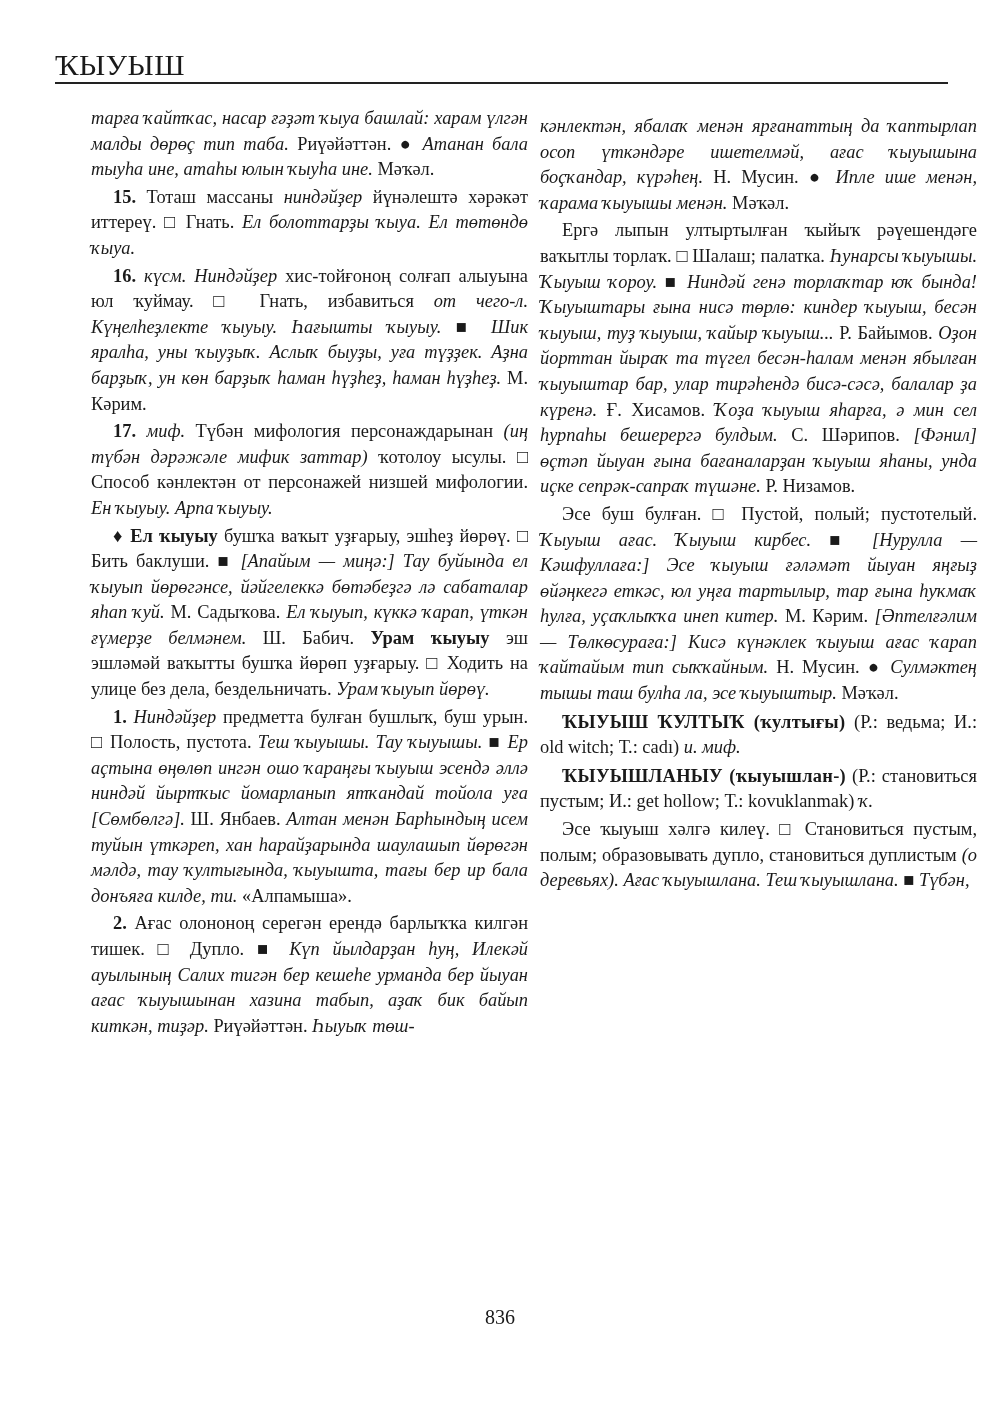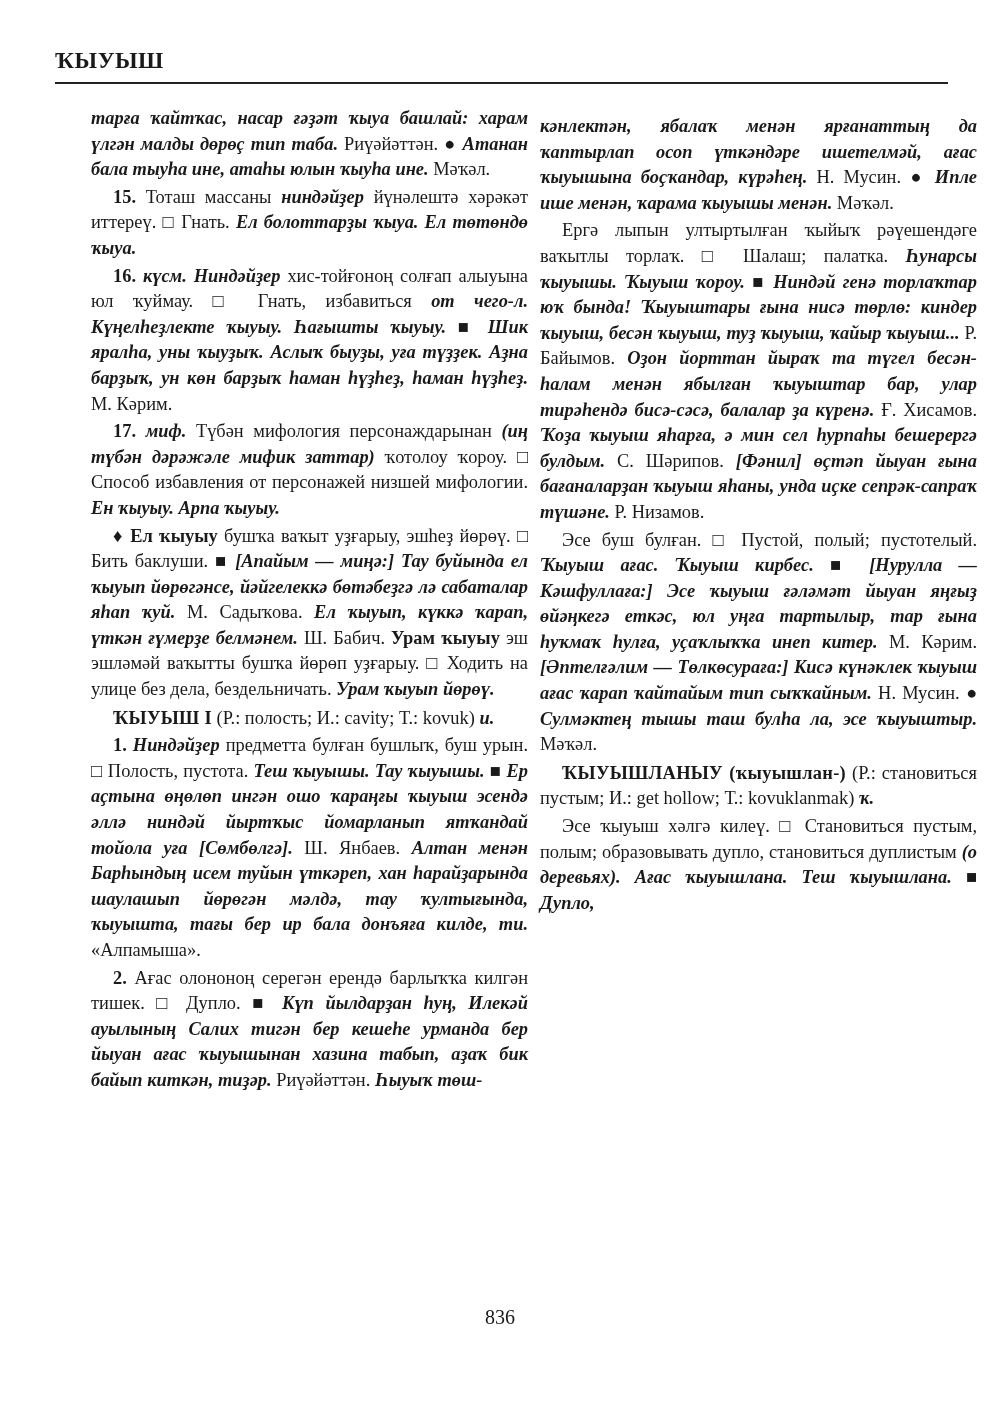--- a/index.html
+++ b/index.html
@@ -3,60 +3,60 @@
 <meta charset="utf-8">
 <style>
   html, body { margin: 0; padding: 0; }
   body {
     width: 1000px; height: 1410px; background: #ffffff; color: #1a1a1a;
     font-family: "Liberation Serif", "DejaVu Serif", serif;
     position: relative; overflow: hidden;
   }
   .running-head {
     position: absolute; left: 55px; top: 48px;
-    font-family: "Liberation Serif", serif; font-weight: bold; font-size: 23px; letter-spacing: 0.5px;
+    font-family: "Liberation Serif", serif; font-weight: normal; font-size: 30px; letter-spacing: 0.5px;
   }
   .head-rule {
     position: absolute; left: 55px; right: 52px; top: 82px; height: 0;
     border-top: 2px solid #222;
   }
   .col {
     position: absolute; top: 106px; width: 437px;
     font-size: 18.4px; line-height: 25.6px; text-align: justify; hyphens: manual;
   }
   .col.left { left: 91px; }
   .col.right { left: 540px; margin-top: 8px; }
   .col p { margin: 0 0 2px 0; text-indent: 22px; }
   .col p.noindent { text-indent: 0; }
   .col p.entry { margin-top: 3px; }
-  .i { font-style: italic; font-weight: bold; }
+  .i { font-style: italic; }
   .b { font-weight: bold; font-family: Liberation Serif, serif; }
   .hw { font-weight: bold; letter-spacing: 0.3px; }
   .page-number {
     position: absolute; left: 0; width: 1000px; top: 1306px; text-align: center;
     font-size: 20px;
   }
 </style>
 </head>
 <body>
 
 <div class="running-head">ҠЫУЫШ</div>
 <div class="head-rule"></div>
 
 <div class="col left">
     <p class="noindent"><span class="i">тарға ҡайтҡас, насар ғәҙәт ҡыуа башлай: харам үлгән малды дөрөç тип таба.</span><span> Риүәйәттән. ● </span><span class="i">Атанан бала тыуһа ине, атаһы юлын ҡыуһа ине.</span><span> Мәҡәл.</span></p>
     <p><span class="b">15.</span><span> Тоташ массаны </span><span class="i">ниндәйҙер</span><span> йүнәлештә хәрәкәт иттереү. □ Гнать. </span><span class="i">Ел болоттарҙы ҡыуа. Ел төтөндө ҡыуа.</span></p>
     <p><span class="b">16.</span><span class="i"> күсм. Ниндәйҙер</span><span> хис-тойғоноң солғап алыуына юл ҡуймау. □ Гнать, избавиться </span><span class="i">от чего-л. Күңелһеҙлекте ҡыуыу. Һағышты ҡыуыу.</span><span> ■ </span><span class="i">Шик яралһа, уны ҡыуҙыҡ. Аслыҡ быуҙы, уға түҙҙек. Аҙна барҙыҡ, ун көн барҙыҡ һаман һүҙһеҙ, һаман һүҙһеҙ.</span><span> М. Кәрим.</span></p>
-    <p><span class="b">17.</span><span class="i"> миф.</span><span> Түбән мифология персонаждарынан </span><span class="i">(иң түбән дәрәжәле мифик заттар)</span><span> ҡотолоу ҡороу. □ Способ избавления от персонажей низшей мифологии. </span><span class="i">Ен ҡыуыу. Арпа ҡыуыу.</span></p>
+    <p><span class="b">17.</span><span class="i"> миф.</span><span> Түбән мифология персонаждарынан </span><span class="i">(иң түбән дәрәжәле мифик заттар)</span><span> ҡотолоу ысулы. □ Способ кәнлектән от персонажей низшей мифологии. </span><span class="i">Ен ҡыуыу. Арпа ҡыуыу.</span></p>
     <p><span>♦ </span><span class="b">Ел ҡыуыу</span><span> бушҡа ваҡыт уҙғарыу, эшһеҙ йөрөү. □ Бить баклуши. ■ </span><span class="i">[Апайым — миңә:] Тау буйында ел ҡыуып йөрөгәнсе, йәйгелеккә бөтәбеҙгә лә сабаталар яһап ҡуй.</span><span> М. Садыҡова. </span><span class="i">Ел ҡыуып, күккә ҡарап, үткән ғүмерҙе белмәнем.</span><span> Ш. Бабич. </span><span class="b">Урам ҡыуыу</span><span> эш эшләмәй ваҡытты бушҡа йөрөп уҙғарыу. □ Ходить на улице без дела, бездельничать. </span><span class="i">Урам ҡыуып йөрөү.</span></p>
-    <p class="entry"><span class="hw">ҠЫУЫШ I</span><span> (Р.: полость; И.: cavity; Т.: kovuk) </span><span class="i">и.</span></p>
     <p><span class="b">1.</span><span class="i"> Ниндәйҙер</span><span> предметта булған бушлыҡ, буш урын. □ Полость, пустота. </span><span class="i">Теш ҡыуышы. Тау ҡыуышы.</span><span> ■ </span><span class="i">Ер аҫтына өңөлөп ингән ошо ҡараңғы ҡыуыш эсендә әллә ниндәй йыртҡыс йомарланып ятҡандай тойола уға [Сөмбөлгә].</span><span> Ш. Янбаев. </span><span class="i">Алтан менән Барһындың исем туйын үткәреп, хан һарайҙарында шаулашып йөрөгән мәлдә, тау ҡултығында, ҡыуышта, тағы бер ир бала донъяға килде, ти.</span><span> «Алпамыша».</span></p>
     <p><span class="b">2.</span><span> Ағас олононоң серегән ерендә барлыҡҡа килгән тишек. □ Дупло. ■ </span><span class="i">Күп йылдарҙан һуң, Илекәй ауылының Салих тигән бер кешеһе урманда бер йыуан ағас ҡыуышынан хазина табып, аҙаҡ бик байып киткән, тиҙәр.</span><span> Риүәйәттән. </span><span class="i">Һыуыҡ төш-</span></p>
   </div>
 <div class="col right">
     <p class="noindent"><span class="i">кәнлектән, ябалаҡ менән ярғанаттың да ҡаптырлап осоп үткәндәре ишетелмәй, ағас ҡыуышына боҫҡандар, күрәһең.</span><span> Н. Мусин. ● </span><span class="i">Ипле ише менән, ҡарама ҡыуышы менән.</span><span> Мәҡәл.</span></p>
     <p><span>Ергә лыпын ултыртылған ҡыйыҡ рәүешендәге ваҡытлы торлаҡ. □ Шалаш; палатка. </span><span class="i">Һунарсы ҡыуышы. Ҡыуыш ҡороу.</span><span> ■ </span><span class="i">Ниндәй генә торлаҡтар юҡ бында! Ҡыуыштары ғына нисә төрлө: киндер ҡыуыш, бесән ҡыуыш, туҙ ҡыуыш, ҡайыр ҡыуыш...</span><span> Р. Байымов. </span><span class="i">Оҙон йорттан йыраҡ та түгел бесән-һалам менән ябылған ҡыуыштар бар, улар тирәһендә бисә-сәсә, балалар ҙа күренә.</span><span> Ғ. Хисамов. </span><span class="i">Ҡоҙа ҡыуыш яһарға, ә мин сел һурпаһы бешерергә булдым.</span><span> С. Шәрипов. </span><span class="i">[Фәнил] өҫтәп йыуан ғына бағаналарҙан ҡыуыш яһаны, унда иҫке сепрәк-сапраҡ түшәне.</span><span> Р. Низамов.</span></p>
     <p><span>Эсе буш булған. □ Пустой, полый; пустотелый. </span><span class="i">Ҡыуыш ағас. Ҡыуыш кирбес.</span><span> ■ </span><span class="i">[Нурулла — Кәшфуллаға:] Эсе ҡыуыш ғәләмәт йыуан яңғыҙ өйәңкегә еткәс, юл уңға тартылыр, тар ғына һуҡмаҡ һулға, уҫаҡлыҡҡа инеп китер.</span><span> М. Кәрим. </span><span class="i">[Әптелғәлим — Төлкөсураға:] Кисә күнәклек ҡыуыш ағас ҡарап ҡайтайым тип сыҡҡайным.</span><span> Н. Мусин. ● </span><span class="i">Сулмәктең тышы таш булһа ла, эсе ҡыуыштыр.</span><span> Мәҡәл.</span></p>
+    <p class="entry"><span class="hw">ҠЫУЫШ ҠУЛТЫҠ (ҡултығы)</span><span> (Р.: ведьма; И.: old witch; Т.: cadı) </span><span class="i">и. миф.</span></p>
     <p class="entry"><span class="hw">ҠЫУЫШЛАНЫУ (ҡыуышлан-)</span><span> (Р.: становиться пустым; И.: get hollow; Т.: kovuklanmak) </span><span class="i">ҡ.</span></p>
-    <p><span>Эсе ҡыуыш хәлгә килеү. □ Становиться пустым, полым; образовывать дупло, становиться дуплистым </span><span class="i">(о деревьях). Ағас ҡыуышлана. Теш ҡыуышлана.</span><span> ■ </span><span class="i">Дупло,</span></p>
+    <p><span>Эсе ҡыуыш хәлгә килеү. □ Становиться пустым, полым; образовывать дупло, становиться дуплистым </span><span class="i">(о деревьях). Ағас ҡыуышлана. Теш ҡыуышлана.</span><span> ■ </span><span class="i">Түбән,</span></p>
   </div>
 
 <div class="page-number">836</div>
 
 </body></html>

